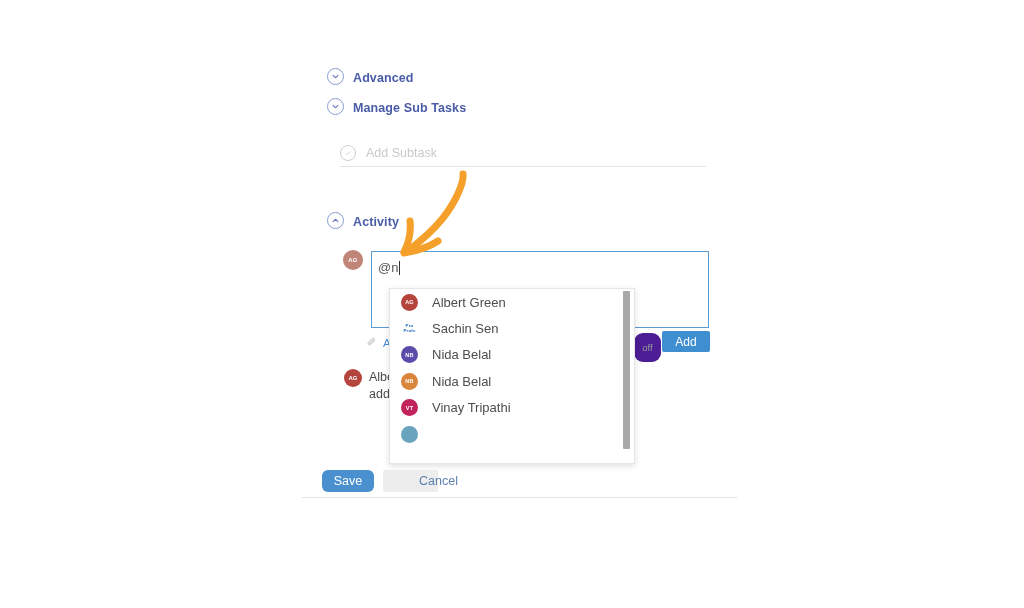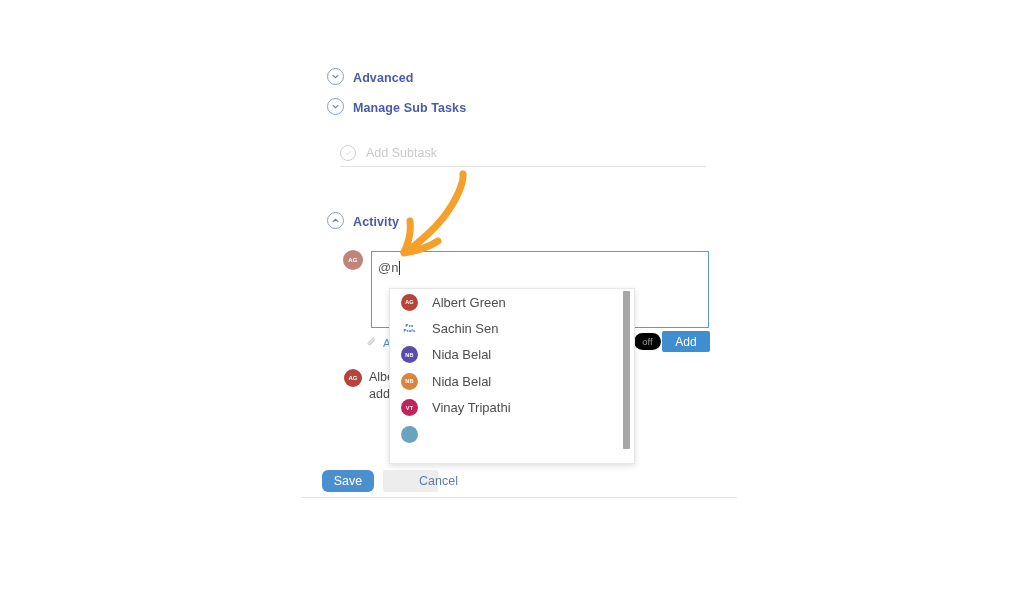--- a/index.html
+++ b/index.html
@@ -127,23 +127,23 @@
   #attach-label {
     font-size: 11.5px;
     color: #4a90d9;
   }
 
   #toggle-off {
     position: absolute;
     left: 634px;
     top: 333px;
     width: 27px;
-    height: 17px;
+    height: 29px;
     border-radius: 9px;
-    background: #000000;
+    background: #4c1d95;
     color: #9a9a9a;
     font-size: 9.5px;
     display: flex;
     align-items: center;
     justify-content: center;
   }
   #add-button {
     position: absolute;
     left: 662px;
     top: 331px;

